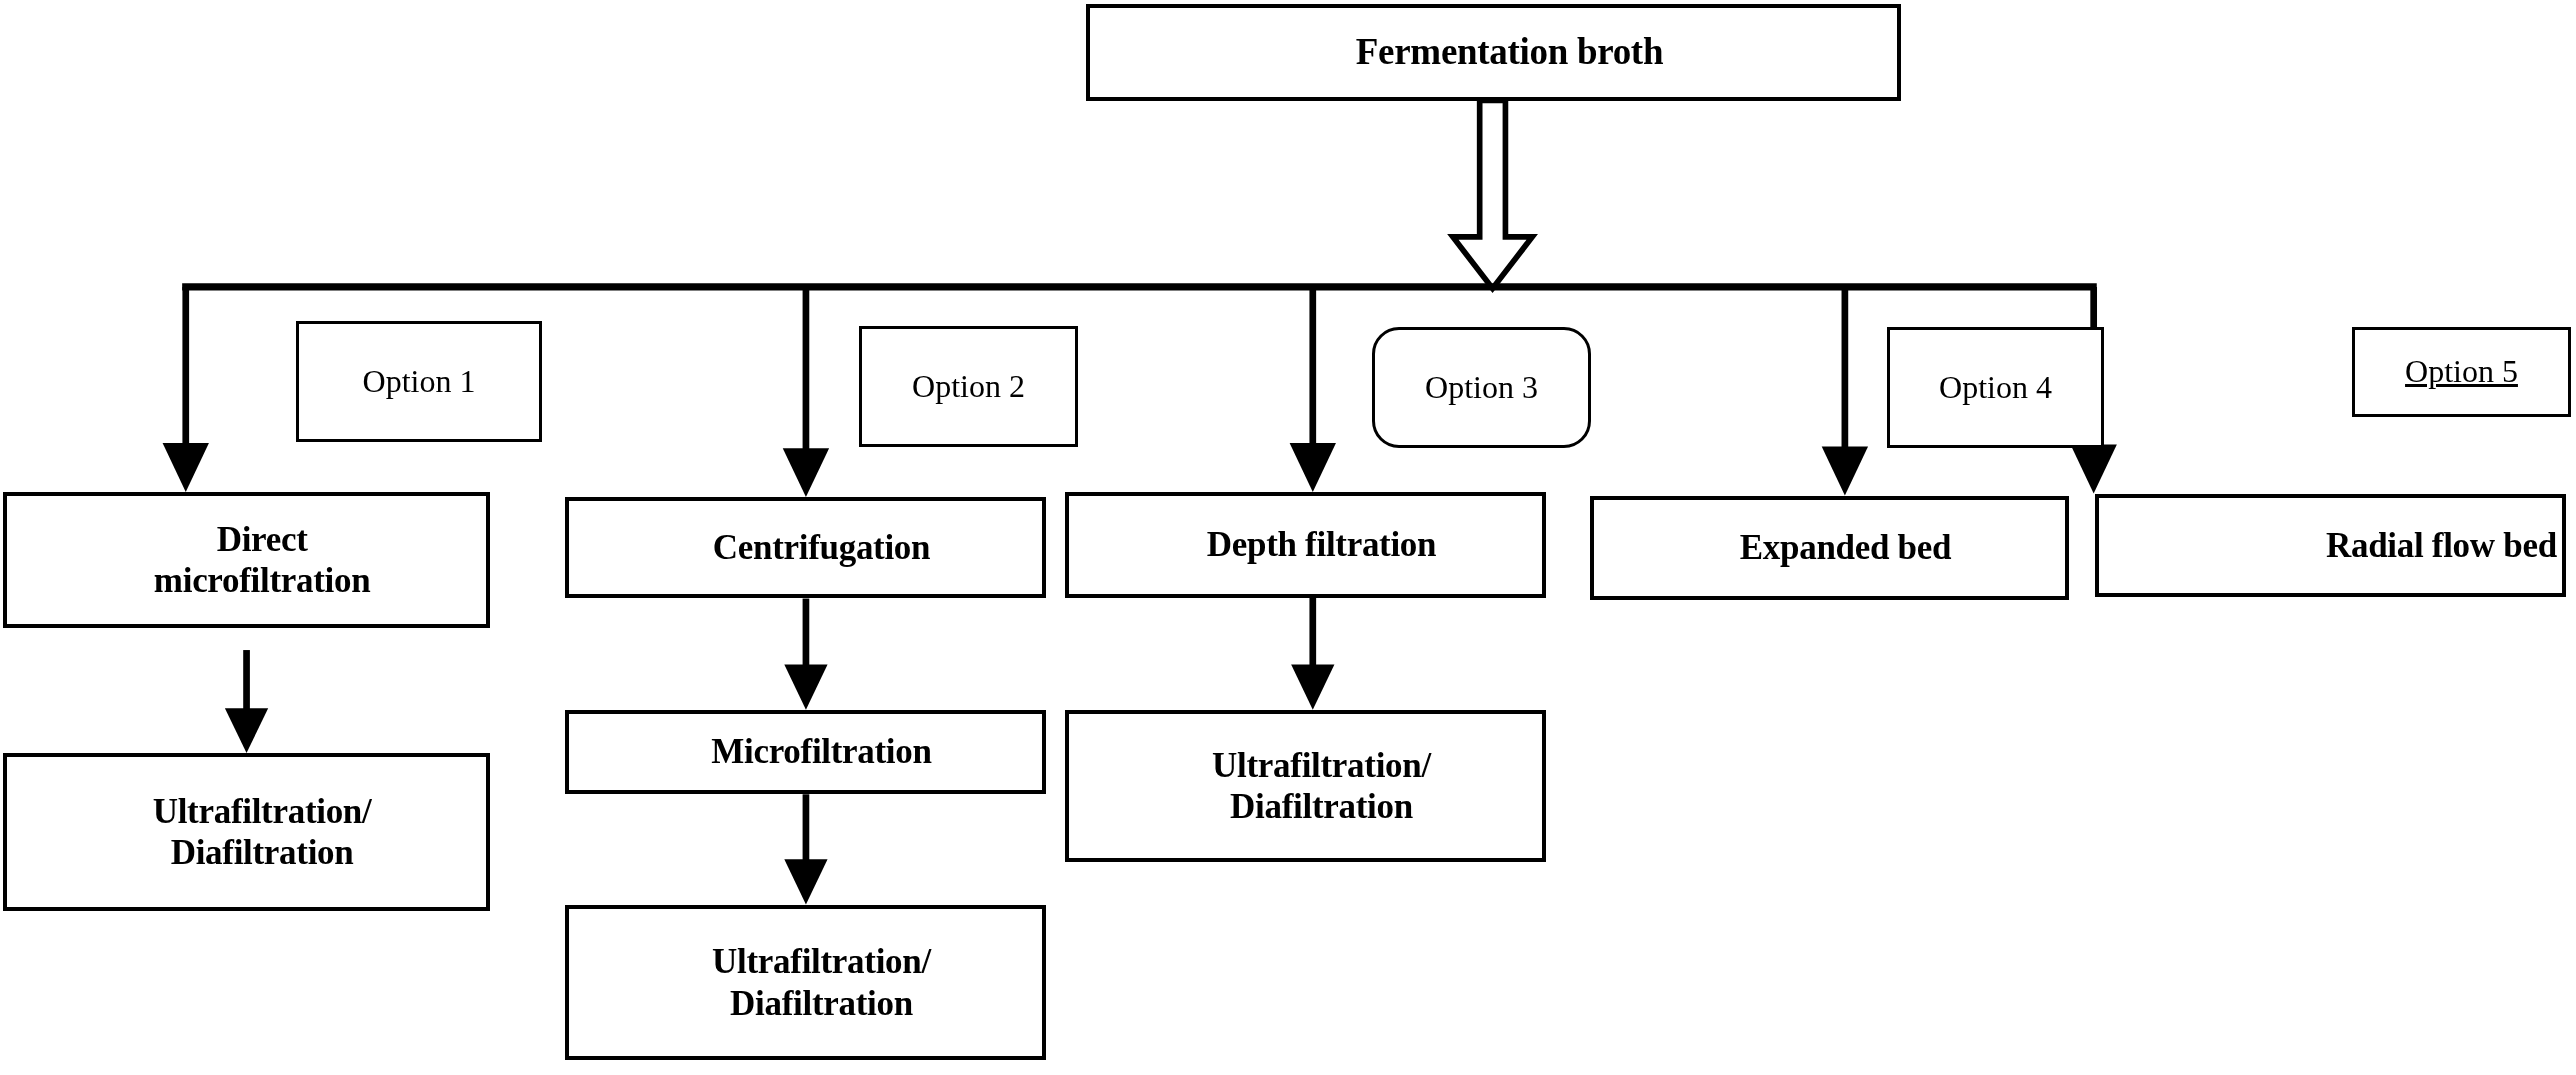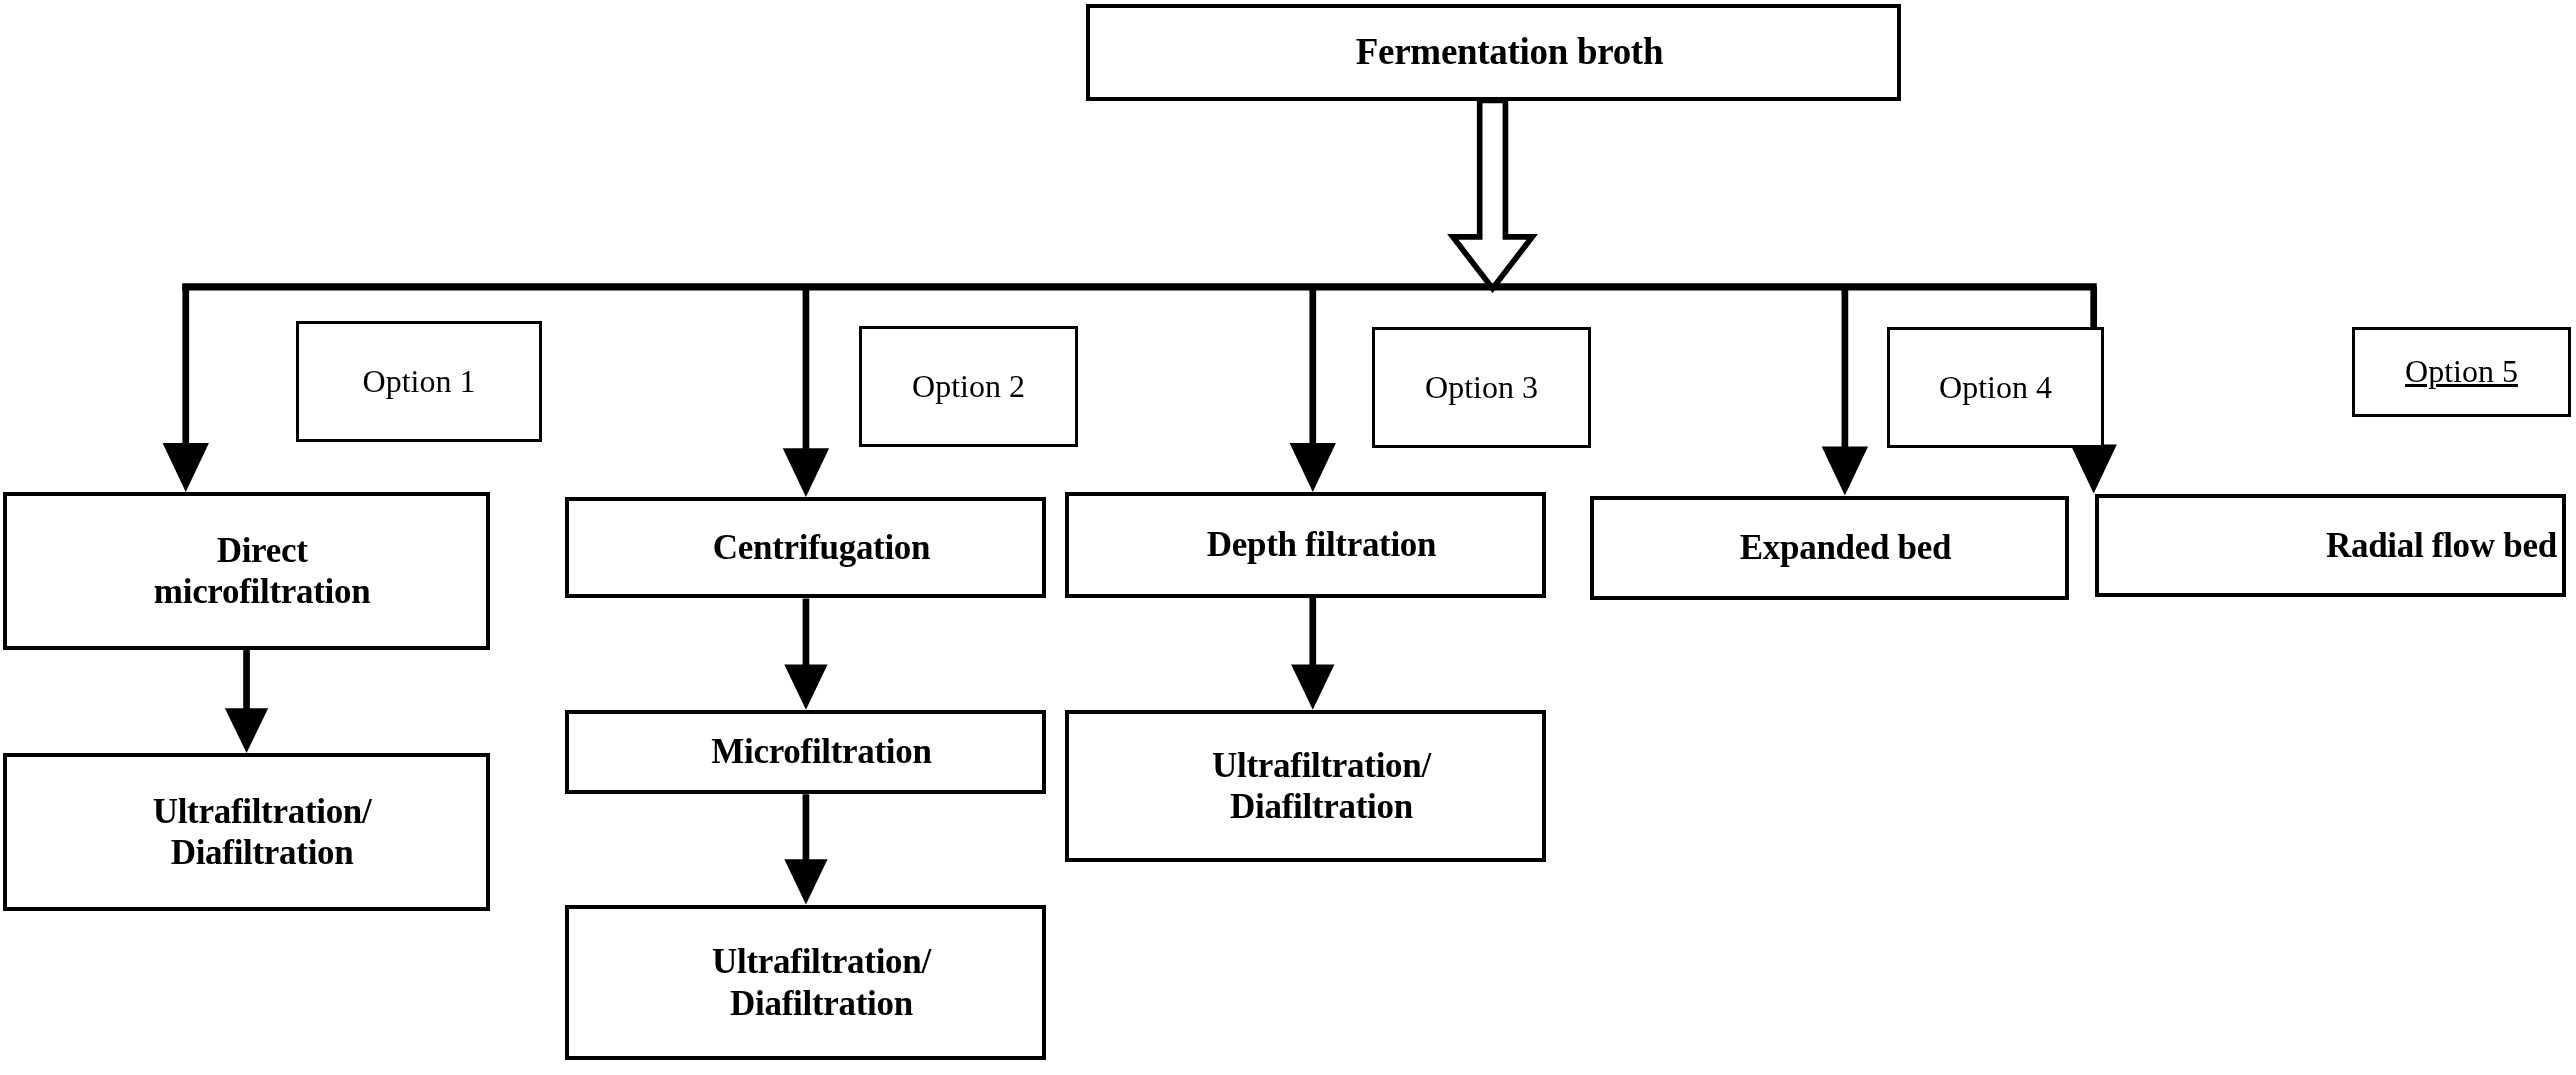--- a/index.html
+++ b/index.html
@@ -123,33 +123,33 @@
   </div>
 
   <div class="opt" style="left:296px; top:321px; width:246px; height:121px;align-items:center;">
     <span class="lbl">Option 1</span>
   </div>
 
   <div class="opt" style="left:859px; top:326px; width:219px; height:121px;text-align:center;">
     <span class="lbl">Option 2</span>
   </div>
 
-  <div class="opt" style="left:1372px; top:327px; width:219px; height:121px;">
+  <div class="opt" style="left:1372px; top:327px; width:219px; height:121px;border-radius:27px;">
     <span class="lbl">Option 3</span>
   </div>
 
   <div class="opt" style="left:1887px; top:327px; width:217px; height:121px;">
     <span class="lbl">Option 4</span>
   </div>
 
   <div class="opt" style="left:2352px; top:327px; width:219px; height:90px;text-decoration:underline;">
     <span class="lbl">Option 5</span>
   </div>
 
-  <div class="node" style="left:2.6px; top:492px; width:487px; height:158px;">
+  <div class="node" style="left:2.6px; top:492px; width:487px; height:136px;">
     <span class="lbl">Direct
 microfiltration</span>
   </div>
 
   <div class="node" style="left:2.6px; top:753px; width:487px; height:158px;">
     <span class="lbl">Ultrafiltration/
 Diafiltration</span>
   </div>
 
   <div class="node" style="left:565px; top:497px; width:481px; height:101px;">

